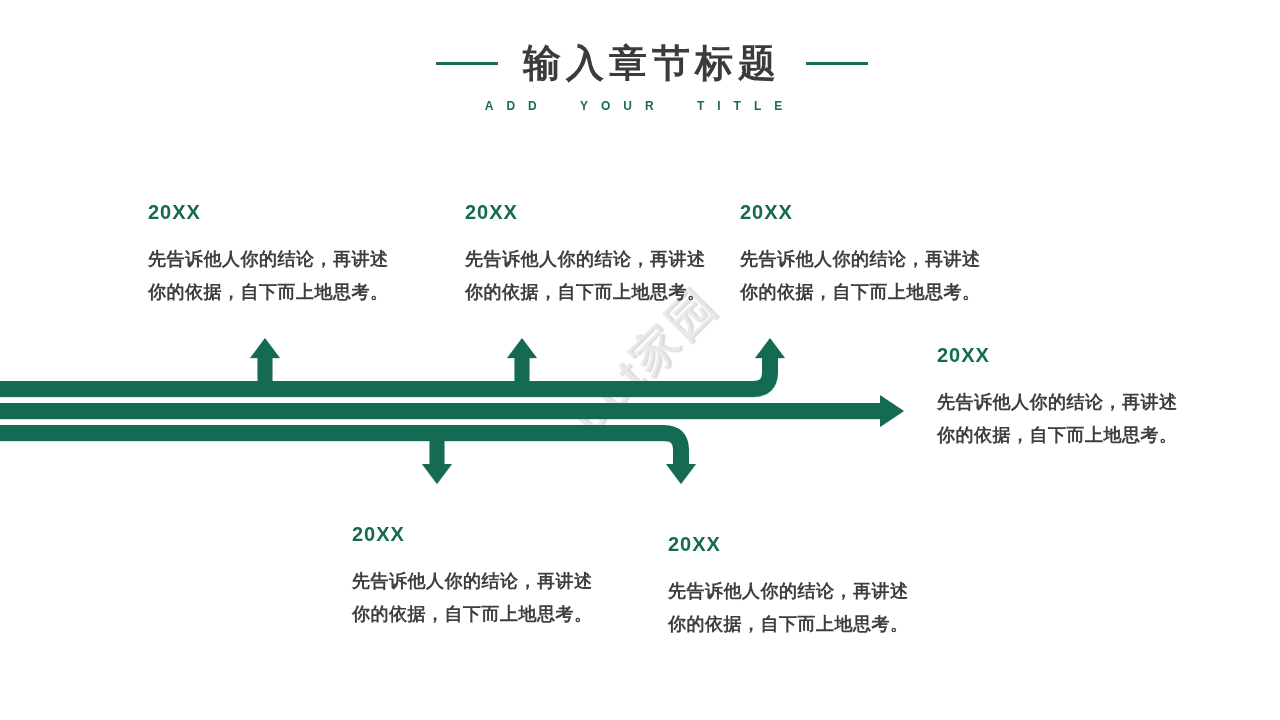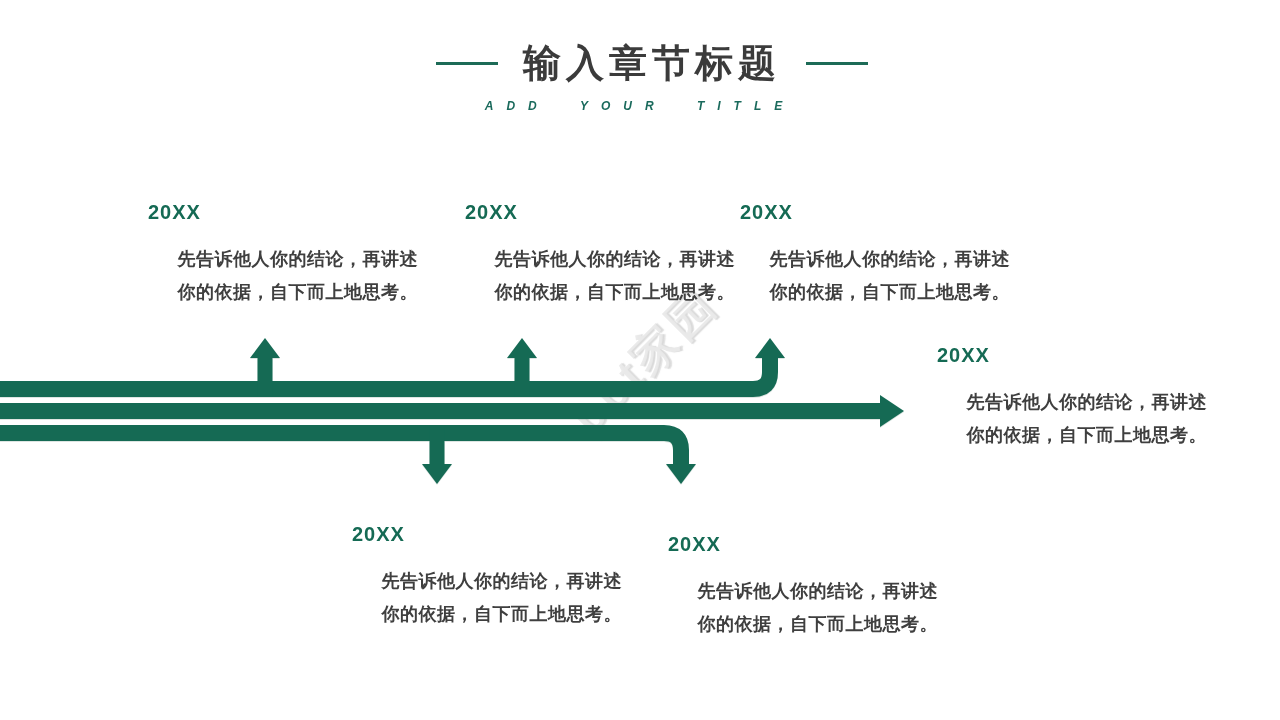--- a/index.html
+++ b/index.html
@@ -9,21 +9,21 @@
 
   
   .header { position:absolute; left:0; top:38px; width:1280px; text-align:center; }
   .title-row { display:flex; align-items:center; justify-content:center; gap:25px;padding-left:24px; }
   .title-dash { width:62px; height:3px; background:#1d6b57; }
   .slide-title {
     font-size:38px; font-weight:900; color:#3b3b3b; letter-spacing:5px;
     font-family:"Liberation Sans","DejaVu Sans",sans-serif;
   }
   .slide-subtitle {
-    margin-top:10px; font-size:12px; font-weight:700; font-style:italic;
+    margin-top:10px; font-size:12px; font-weight:700; 
     color:#1a6a5c; letter-spacing:13px; word-spacing:14px;
   }
 
   
   .watermark {
     position:absolute; left:530px; top:330px; width:230px; text-align:center;
     transform:rotate(-45deg);
     font-size:46px; font-weight:700; letter-spacing:4px;
     color:rgba(205,205,205,0.40);
     text-shadow:-1px -1px 1px rgba(255,255,255,0.9), 1px 1px 1px rgba(170,170,170,0.35);
@@ -33,21 +33,21 @@
   
   .arrows-svg { position:absolute; left:0; top:0; filter:drop-shadow(0 1px 0 rgba(120,150,140,0.25)); }
 
   
   .item { position:absolute; width:270px; }
   .item .year {
     font-size:20px; font-weight:700; color:#156a54; letter-spacing:1px; line-height:28px;
   }
   .item .desc {
     margin-top:17px; font-size:18px; font-weight:700; color:#3f3f3f;
-    line-height:33px; letter-spacing:0.5px; white-space:nowrap;text-align:right;
+    line-height:33px; letter-spacing:0.5px; white-space:nowrap;
   }
 </style>
 </head>
 <body>
 
 <div class="slide">
 
   <div class="header">
     <div class="title-row">
       <span class="title-dash"></span>

